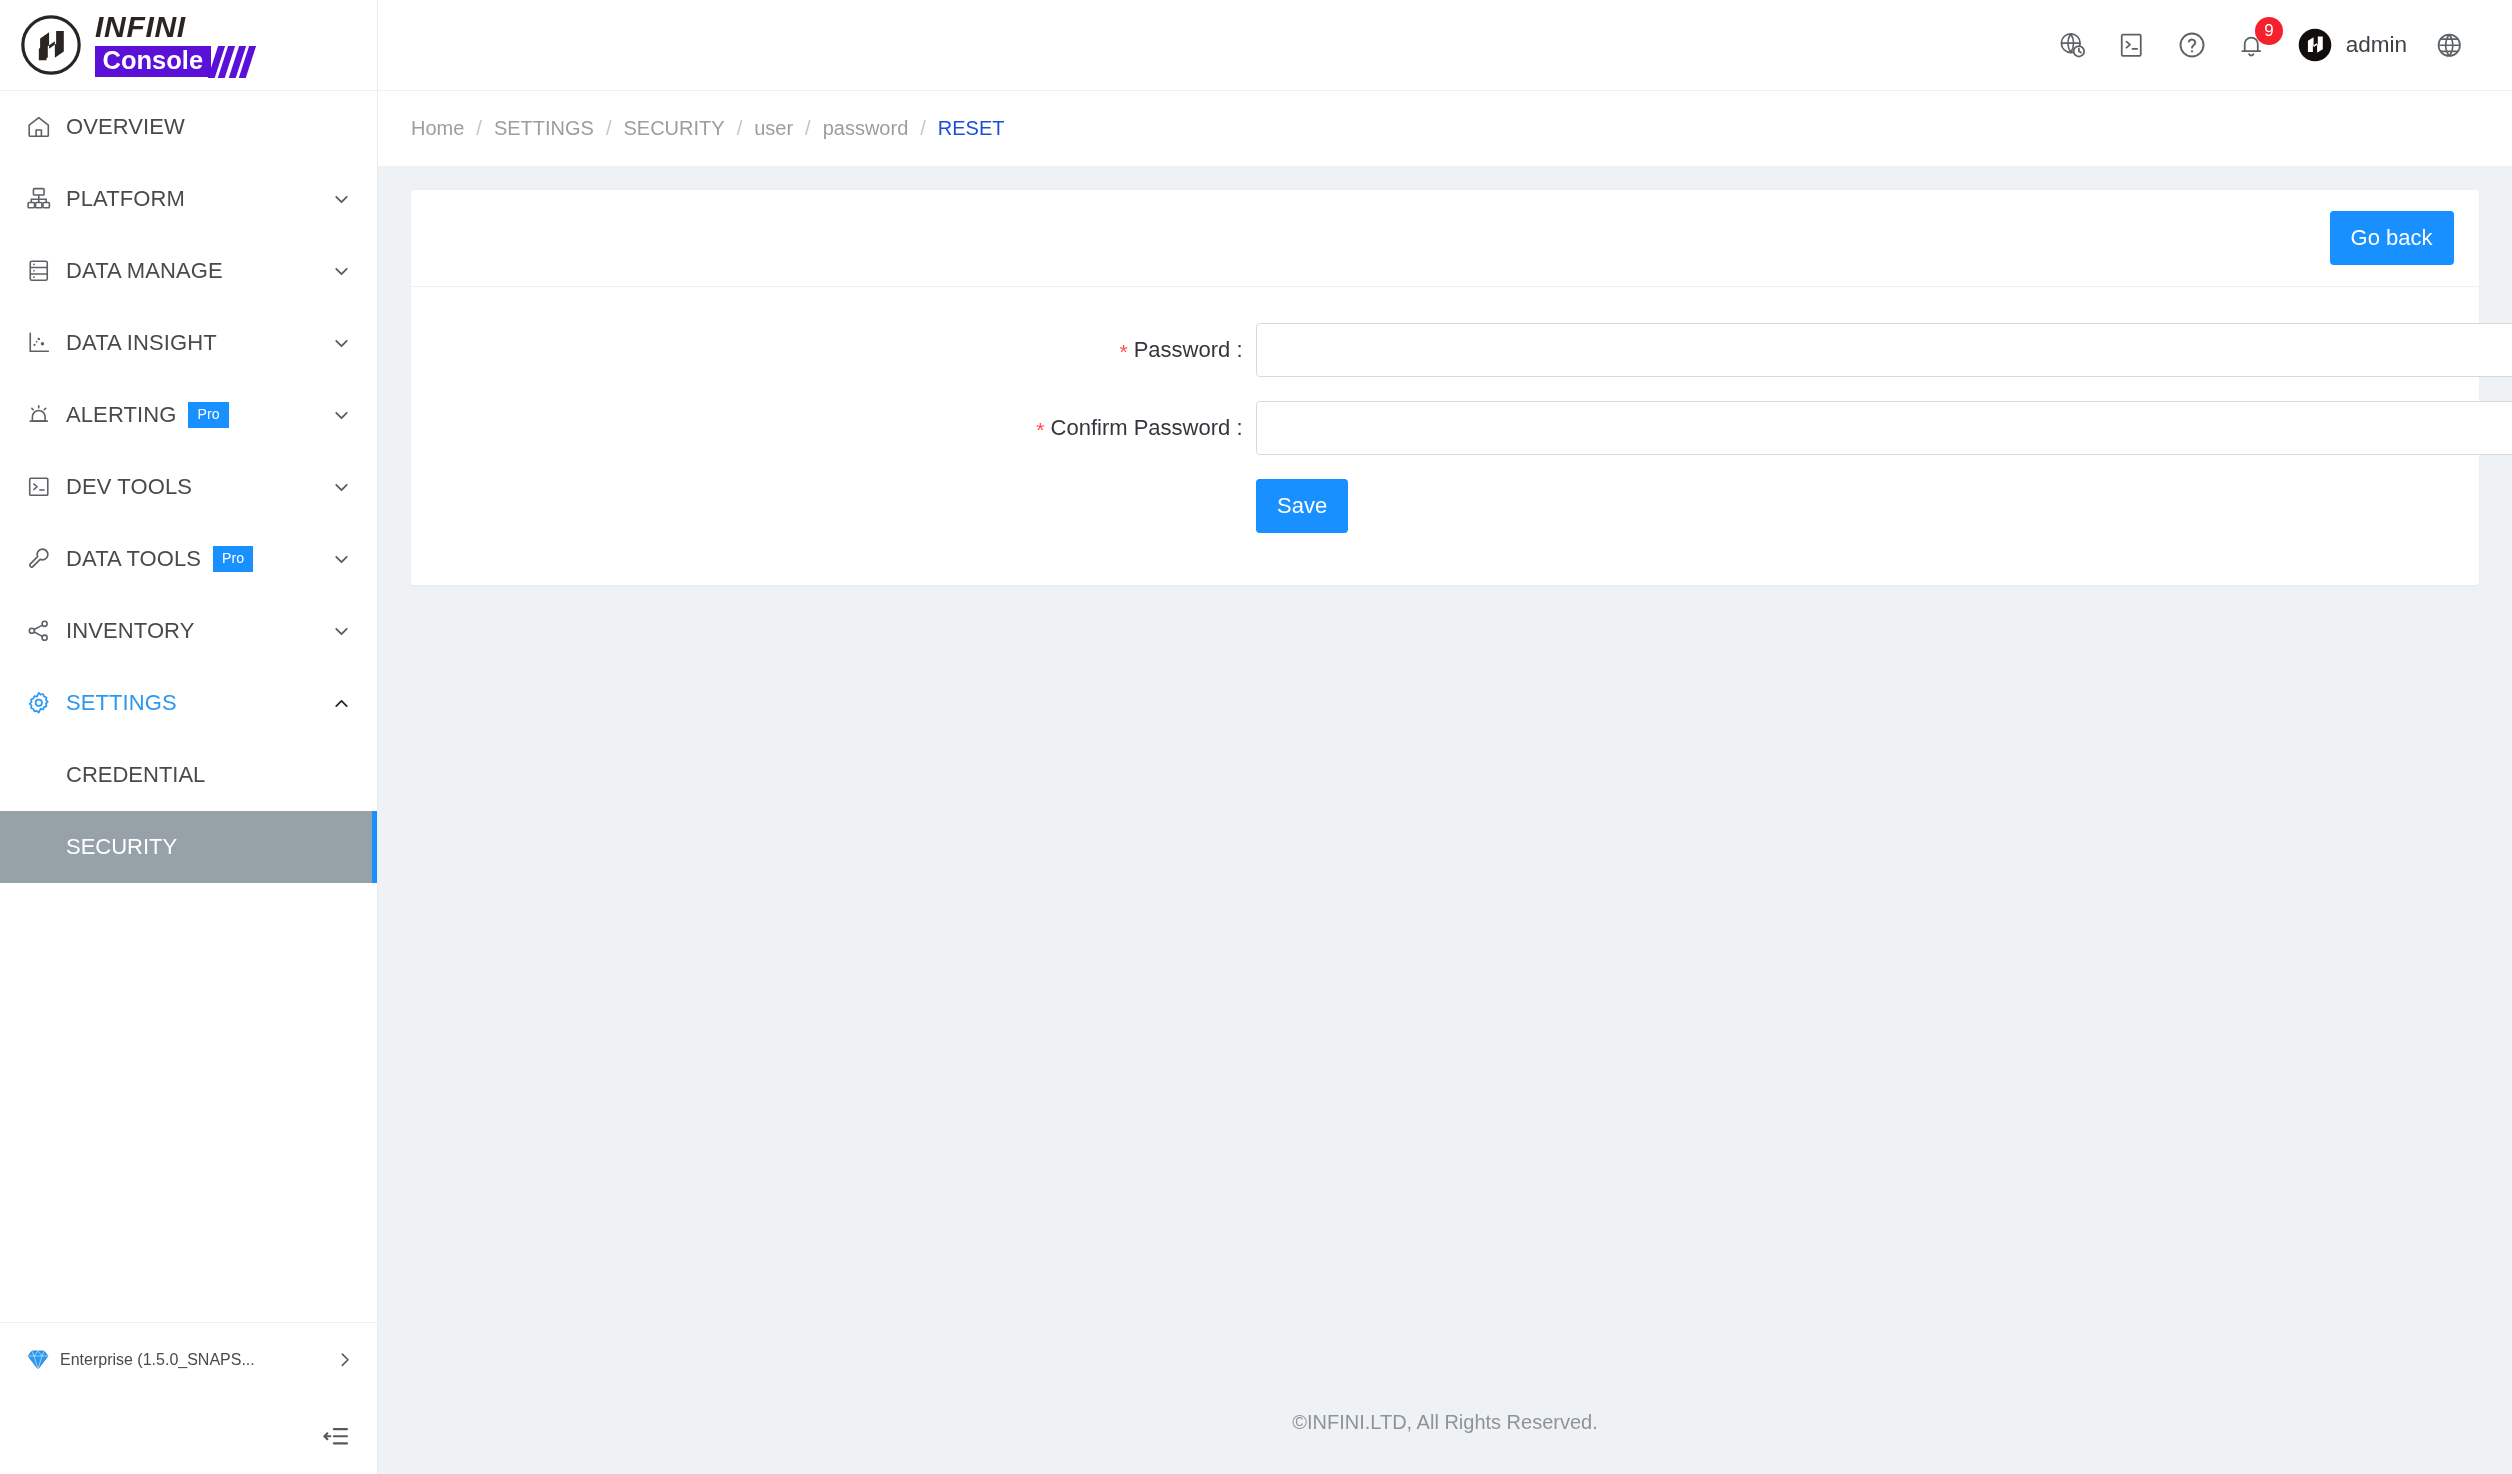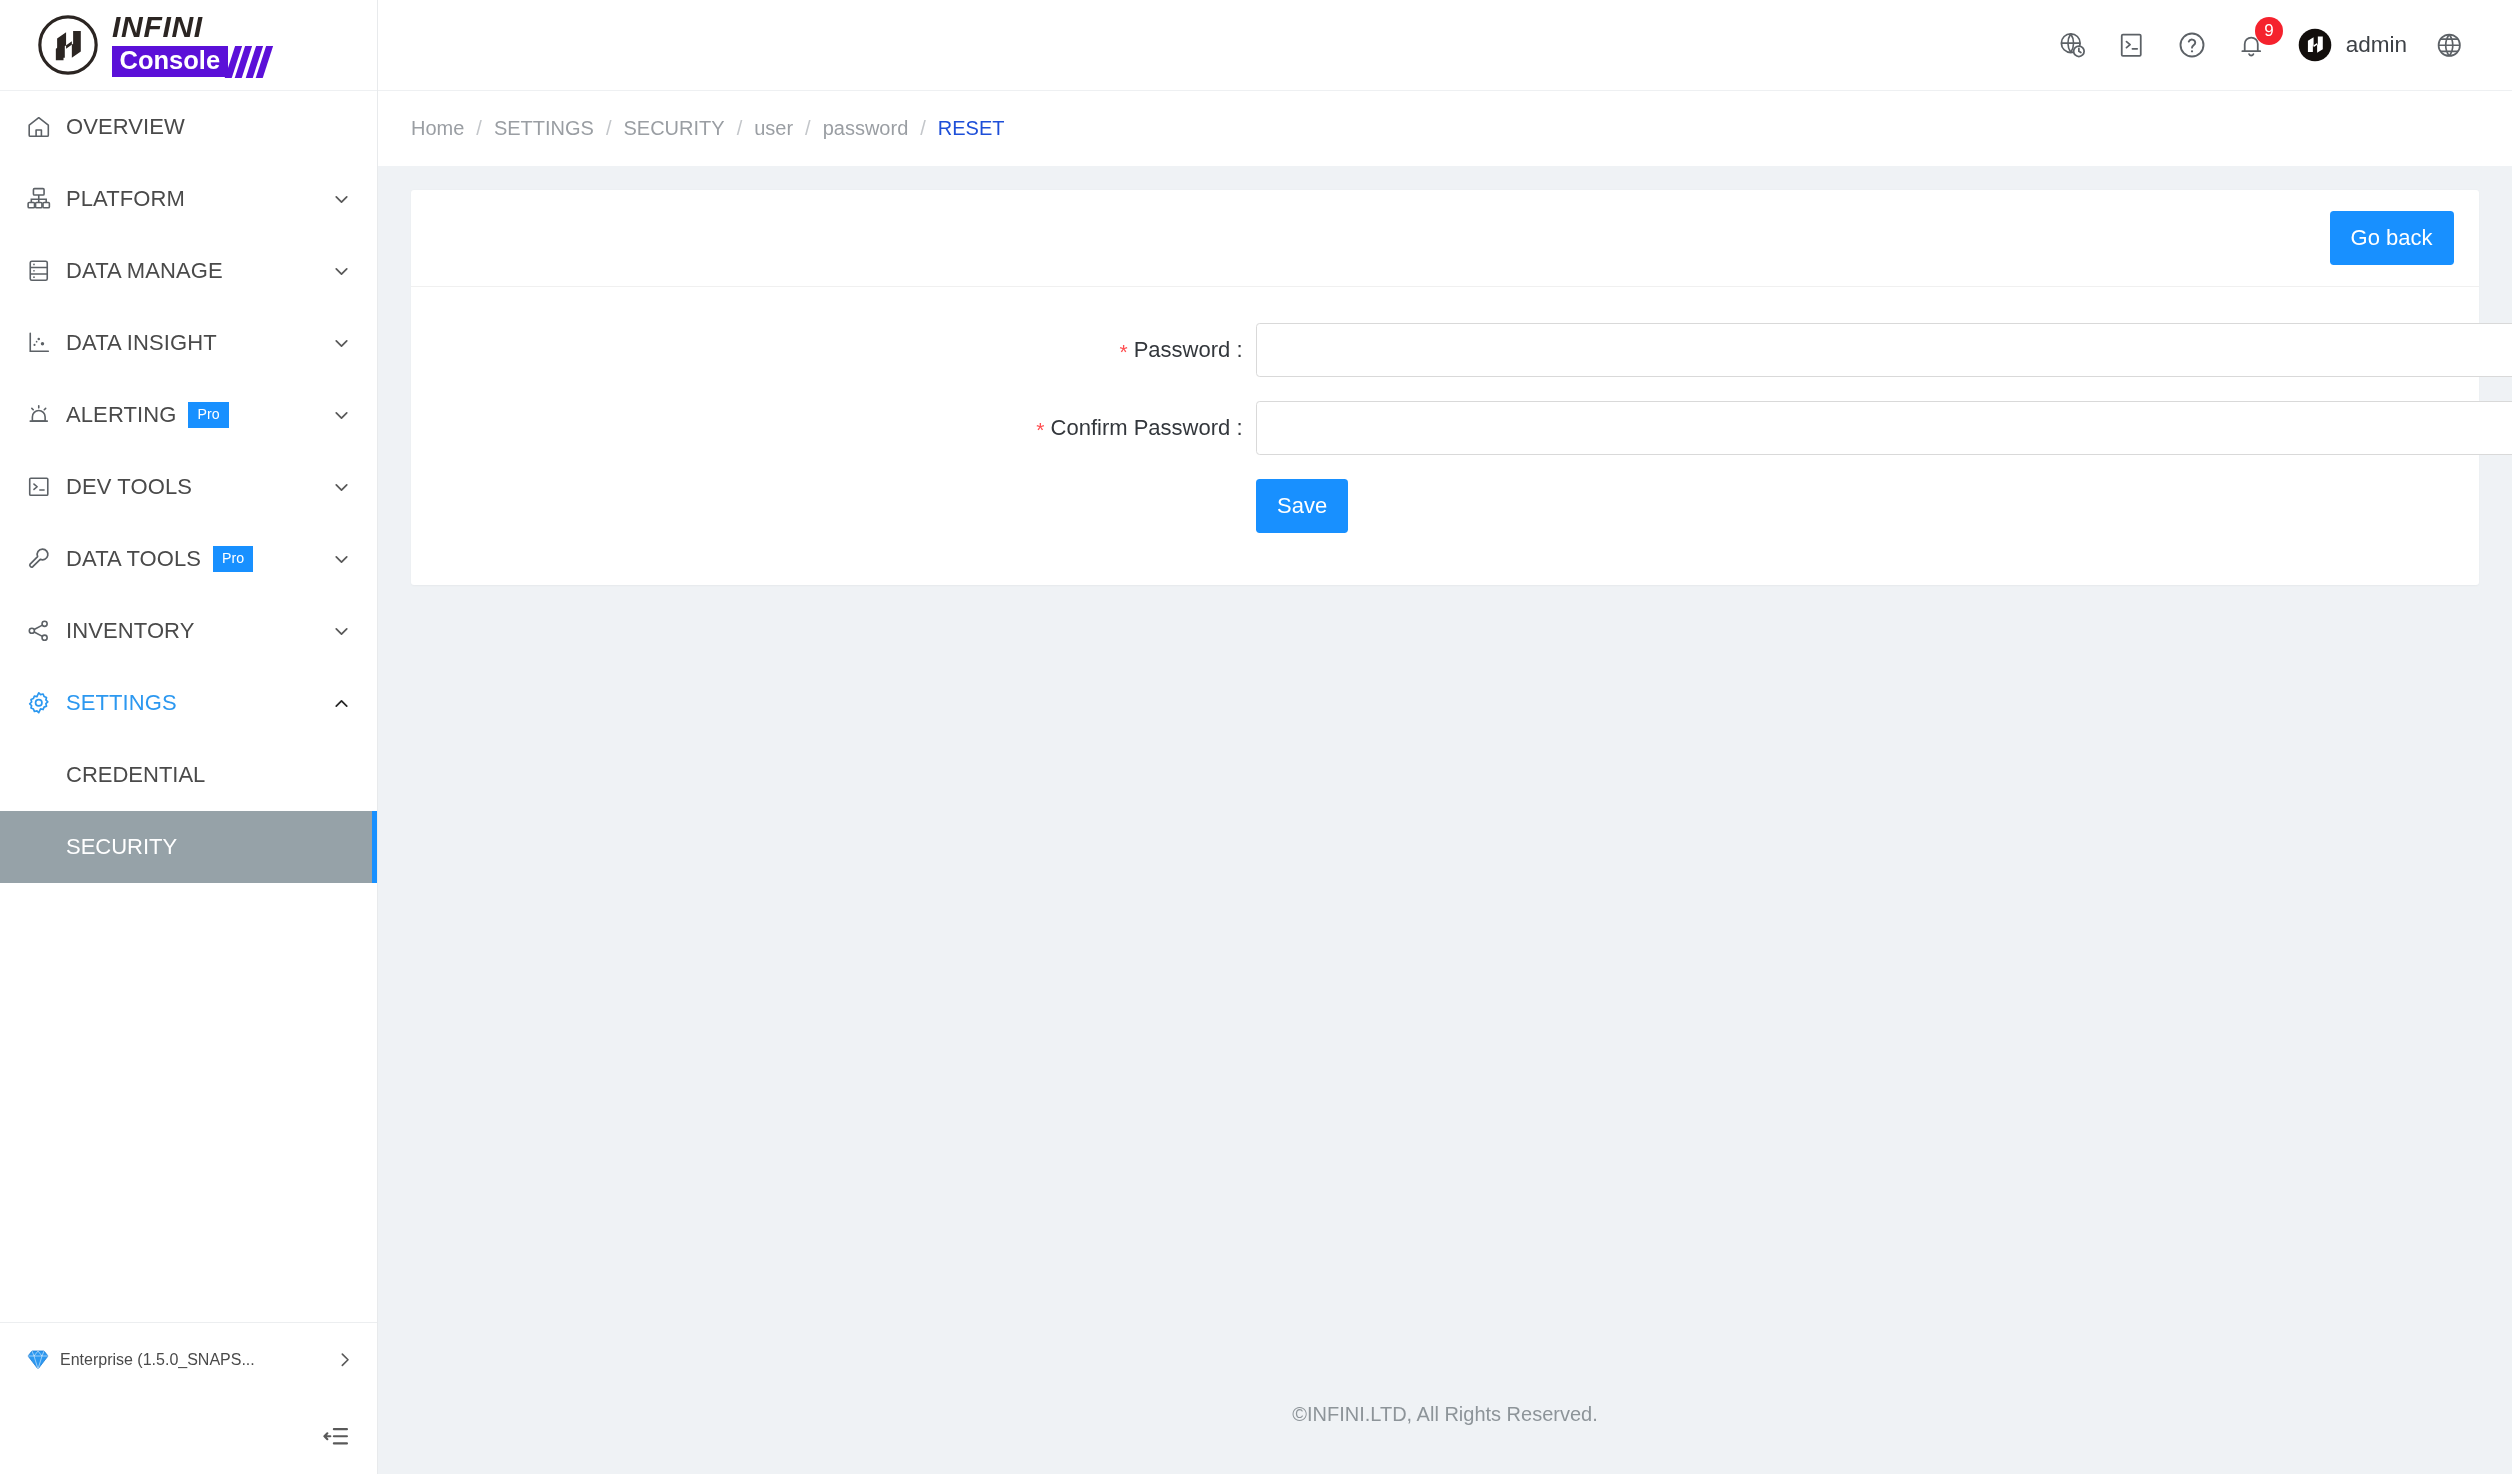--- a/index.html
+++ b/index.html
@@ -20,21 +20,21 @@
     background: #ffffff;
     border-right: 0.7px solid #e8eaec;
     display: flex;
     flex-direction: column;
     position: relative;
   }
   .logo-area {
     height: 91px;
     display: flex;
     align-items: center;
-    padding-left: 36px;
+    padding-left: 19px;
     border-bottom: 0.7px solid #eef0f2;
   }
   .logo-mark { width: 64px; height: 64px; flex: 0 0 64px; }
   .logo-text { margin-left: 12px; display: flex; flex-direction: column; justify-content: center; }
   .logo-infini {
     font-size: 30px; font-weight: 700; font-style: italic;
     letter-spacing: 0.7px; color: #2b2522; line-height: 1; font-family: "Liberation Sans", sans-serif;
   }
   .logo-console-row { display: flex; align-items: center; margin-top: 3px; }
   .logo-console {
@@ -175,21 +175,21 @@
     padding-left: 33px;
     font-size: 20px;
     color: #9a9ea3;
   }
   .bc-item { color: #9a9ea3; cursor: pointer; white-space: nowrap; }
   .bc-item.current { color: #1d4ed8; cursor: default; }
   .bc-sep { margin: 0 12px; color: #c3c6ca; }
 
   .content-area {
     flex: 1 1 auto;
-    padding: 24px 33px 8px 33px;
+    padding: 24px 33px 0 33px;
     min-height: 0;
     display: flex;
     flex-direction: column;
   }
   .card {
     background: #ffffff;
     border-radius: 3px;
     box-shadow: 0 0.7px 2.2px rgba(0,0,0,0.04);
     width: 100%;
   }

